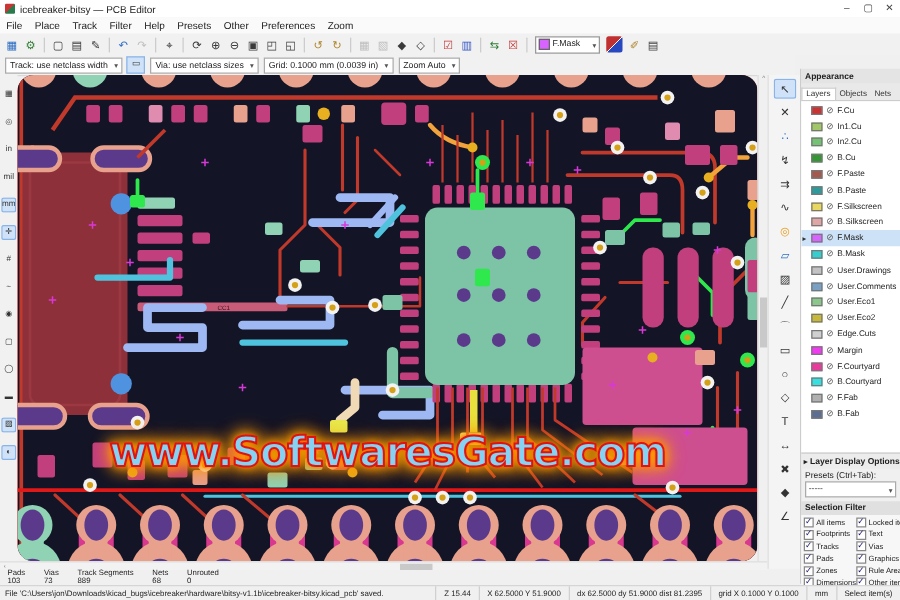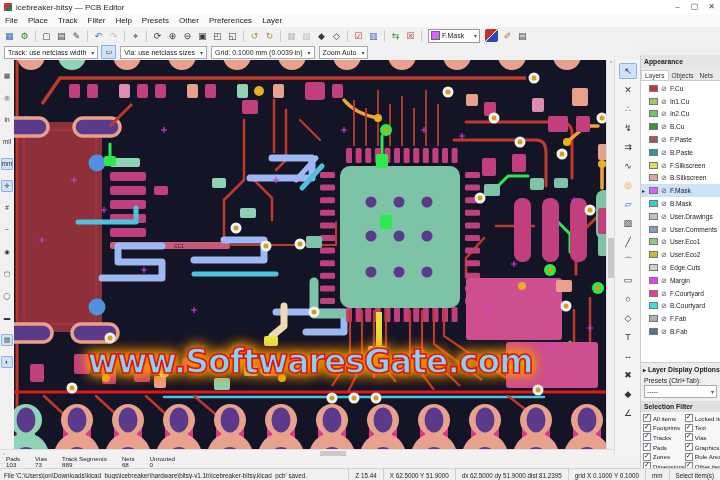--- a/index.html
+++ b/index.html
@@ -25,21 +25,21 @@
   .dropdown{height:11px;border:1px solid #aaa;background:#fff;display:flex;align-items:center;padding:0 3px;margin-left:4px;white-space:nowrap;}
   .dropdown::after{content:"▾";margin-left:5px;color:#555;font-size:6px;}
   .minibtn{width:13px;height:12px;margin-left:3px;border:1px solid #8ab4e8;background:#cfe2f7;text-align:center;line-height:12px;font-size:7px;color:#333;}
   
   .leftbar{position:absolute;top:60px;left:0;width:14px;height:389px;background:#f1f1f1;display:flex;flex-direction:column;align-items:center;}
   .lb-icon{width:12px;height:12px;line-height:12px;font-size:6.5px;text-align:center;color:#333;margin-top:10px;border-radius:2px;flex:none;}
   .rightbar{position:absolute;top:60px;left:614px;width:26px;height:395px;background:#f4f4f4;border-left:1px solid #ddd;display:flex;flex-direction:column;align-items:center;}
   .rb-icon{width:18px;height:16px;line-height:16px;text-align:center;font-size:9px;color:#333;margin-top:3px;border-radius:2px;flex:none;}
   .active{background:#cfe2f7;box-shadow:0 0 0 1px #8ab4e8 inset;}
   
-  .canvas{position:absolute;top:60px;left:14px;width:592px;height:389px;background:#b91c1c;overflow:hidden;}
+  .canvas{position:absolute;top:60px;left:14px;width:592px;height:389px;background:#b91c1c;overflow:hidden;border-radius:13px;}
   .watermark{position:absolute;left:0;right:0;top:282px;text-align:center;font-size:33px;font-weight:bold;
      font-family:"DejaVu Sans",sans-serif;color:#85d2f2;letter-spacing:-1px;-webkit-text-stroke:1.6px #e01212;
      text-shadow:0 0 3px #ff3c00,0 0 7px #ffa000,0 0 13px #ffc800,0 2px 16px #ff7800,0 -2px 16px #ff7800;}
   .vscroll{position:absolute;top:60px;left:606px;width:8px;height:389px;background:#f0f0f0;border-left:1px solid #ddd;font-size:5px;text-align:center;color:#777;}
   .vthumb{position:absolute;top:178px;left:1px;width:6px;height:40px;background:#c9c9c9;}
   .hscroll{position:absolute;top:449px;left:0;width:614px;height:7px;background:#f2f2f2;border-top:1px solid #ddd;font-size:5px;color:#777;line-height:6px;padding-left:3px;box-sizing:border-box;}
   .hthumb{position:absolute;top:1px;left:320px;width:26px;height:5px;background:#c9c9c9;}
   
   .panel{position:absolute;top:55px;left:640px;width:80px;height:412px;background:#f0f0f0;border-left:1px solid #ccc;font-size:6.8px;color:#222;box-sizing:border-box;}
   .panel-header{height:12px;background:#e4e4e4;display:flex;align-items:center;padding:0 3px;font-weight:bold;}
@@ -87,21 +87,21 @@
 
   <div class="menubar">
     <span class="menu-item">File</span>
       <span class="menu-item">Place</span>
       <span class="menu-item">Track</span>
       <span class="menu-item">Filter</span>
       <span class="menu-item">Help</span>
       <span class="menu-item">Presets</span>
       <span class="menu-item">Other</span>
       <span class="menu-item">Preferences</span>
-      <span class="menu-item">Layer</span>
+      <span class="menu-item">Zoom</span>
   </div>
 
   <div class="toolbar1">
     <span class="tb-icon" style="color: rgb(47, 111, 196);">▦</span>
       <span class="tb-icon" style="color: rgb(46, 125, 50);">⚙</span>
       <span class="tb-icon sep"></span>
       <span class="tb-icon">▢</span>
       <span class="tb-icon">▤</span>
       <span class="tb-icon">✎</span>
       <span class="tb-icon sep"></span>

